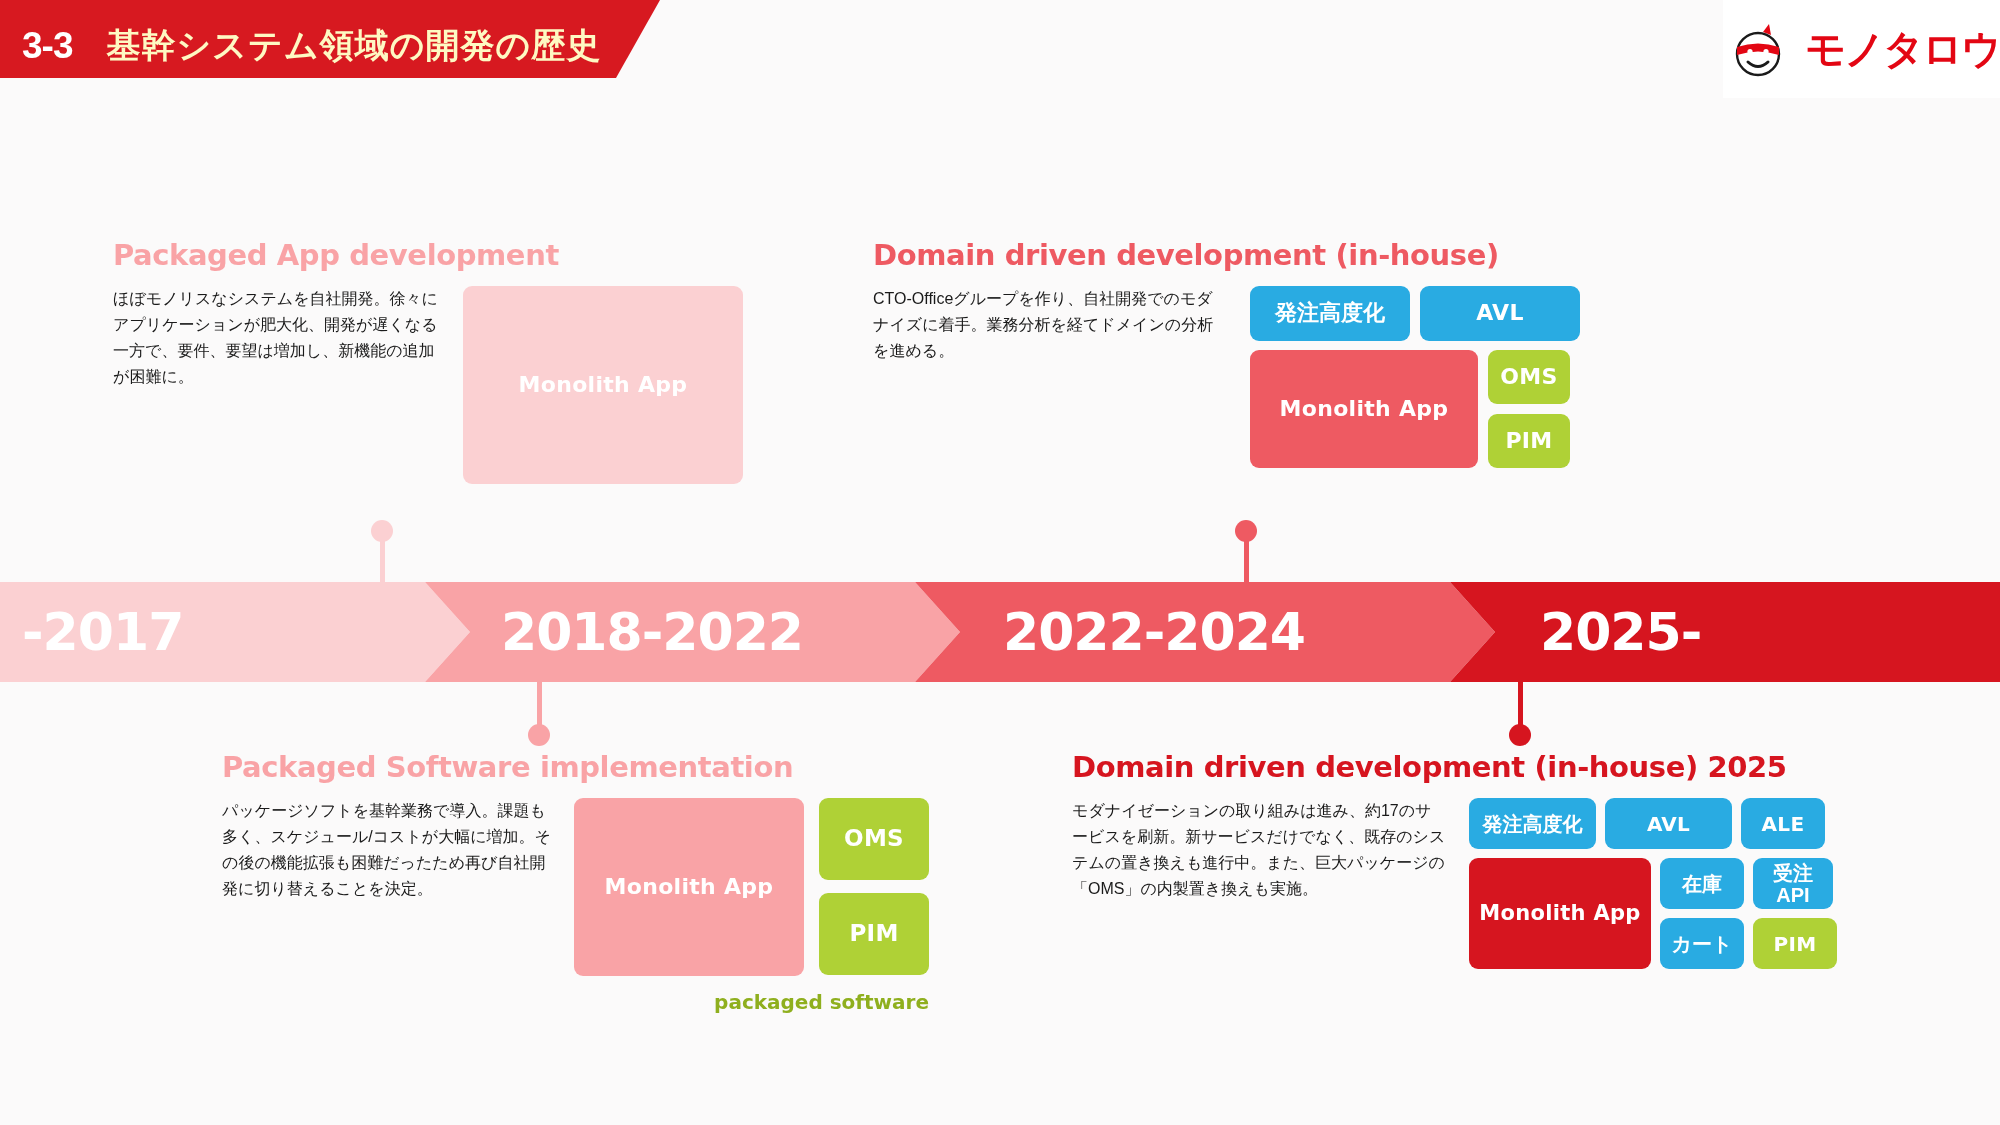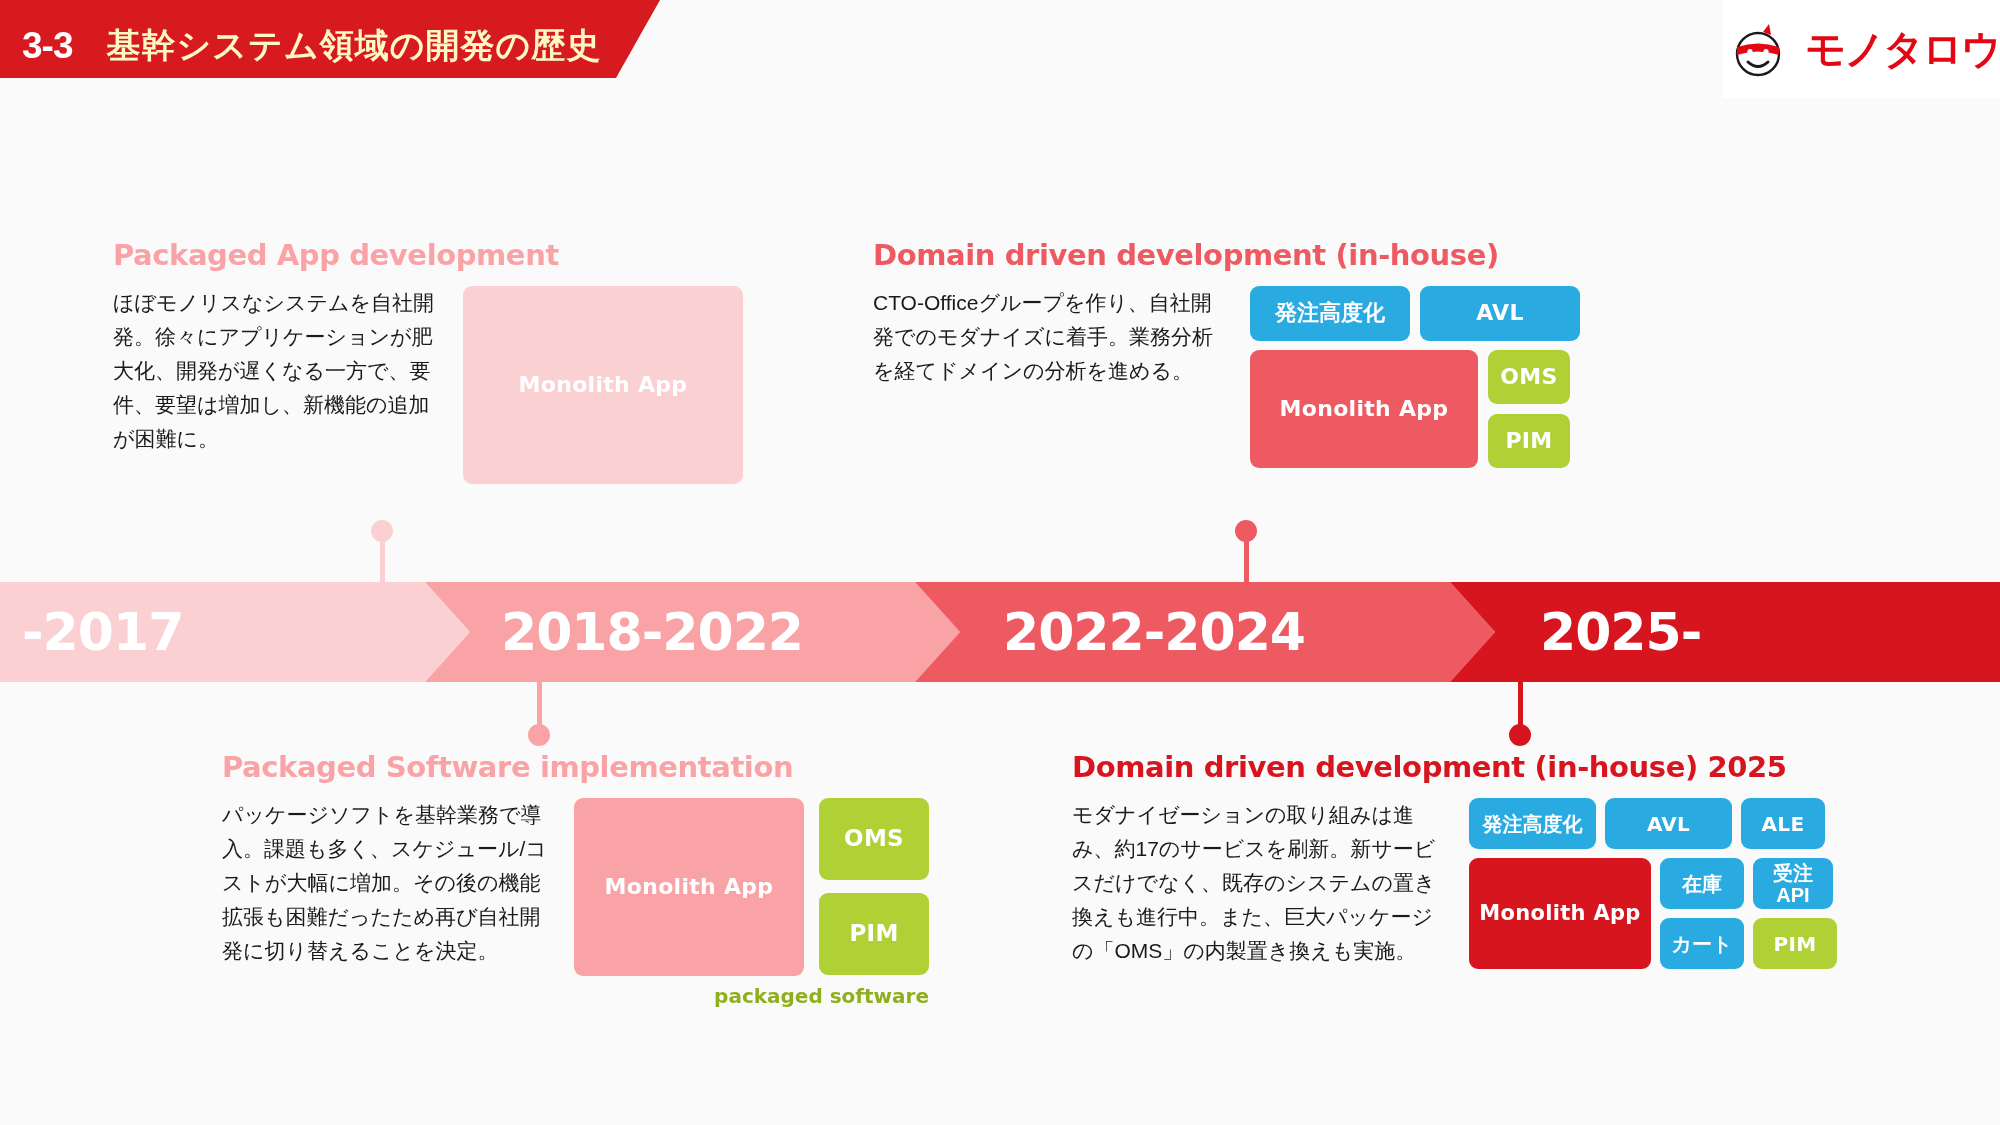--- a/index.html
+++ b/index.html
@@ -39,21 +39,21 @@
     font-family:"DejaVu Sans",sans-serif;}
   
   .conn{position:absolute;}
   .conn .stem{position:absolute;width:5px;left:50%;margin-left:-2.5px;}
   .conn .dot{position:absolute;width:22px;height:22px;border-radius:50%;left:50%;margin-left:-11px;}
   
   .panel{position:absolute;}
   .panel-title{font-size:29px;font-weight:bold;letter-spacing:-0.4px;white-space:nowrap;
     font-family:"DejaVu Sans",sans-serif;margin-bottom:14px;}
   .panel-body{display:flex;align-items:flex-start;}
-  .panel-desc{font-size:21px;line-height:1.62;color:#1A1A1A;}
+  .panel-desc{font-size:16px;line-height:1.62;color:#1A1A1A;}
   
   .bx{border-radius:9px;display:flex;align-items:center;justify-content:center;
       color:#fff;font-weight:bold;text-align:center;line-height:1.1;box-sizing:border-box;}
   .bx.en{font-family:"DejaVu Sans",sans-serif;letter-spacing:0.3px;}
   .cap{font-size:20px;font-weight:bold;color:#8FAF1E;font-family:"DejaVu Sans",sans-serif;}
 </style>
 </head>
 <body>
 
 <div class="header-bar">
@@ -146,21 +146,21 @@
   <div class="panel-body">
     <div class="panel-desc" style="width:330px;">パッケージソフトを基幹業務で導入。課題も多く、スケジュール/コストが大幅に増加。その後の機能拡張も困難だったため再び自社開発に切り替えることを決定。</div>
     <div style="margin-left:22px;">
       <div style="display:flex;gap:15px;">
         <div class="bx en" style="width:230px;height:178px;background:#F9A3A6;font-size:22px;">Monolith App</div>
         <div>
           <div class="bx en" style="width:110px;height:82px;background:#AFD136;font-size:23px;">OMS</div>
           <div class="bx en" style="width:110px;height:82px;background:#AFD136;font-size:23px;margin-top:13px;">PIM</div>
         </div>
       </div>
-      <div class="cap" style="text-align:right;margin-top:8px;width:355px;">packaged software</div>
+      <div class="cap" style="text-align:right;margin-top:14px;width:355px;">packaged software</div>
     </div>
   </div>
 </div>
 
 <div class="panel" style="left:1072px;top:750px;width:920px;">
   <div class="panel-title" style="color:#D6151F;">Domain driven development (in-house) 2025</div>
   <div class="panel-body">
     <div class="panel-desc" style="width:375px;">モダナイゼーションの取り組みは進み、約17のサービスを刷新。新サービスだけでなく、既存のシステムの置き換えも進行中。また、巨大パッケージの「OMS」の内製置き換えも実施。</div>
     <div style="margin-left:22px;">
       <div style="display:flex;gap:9px;">

